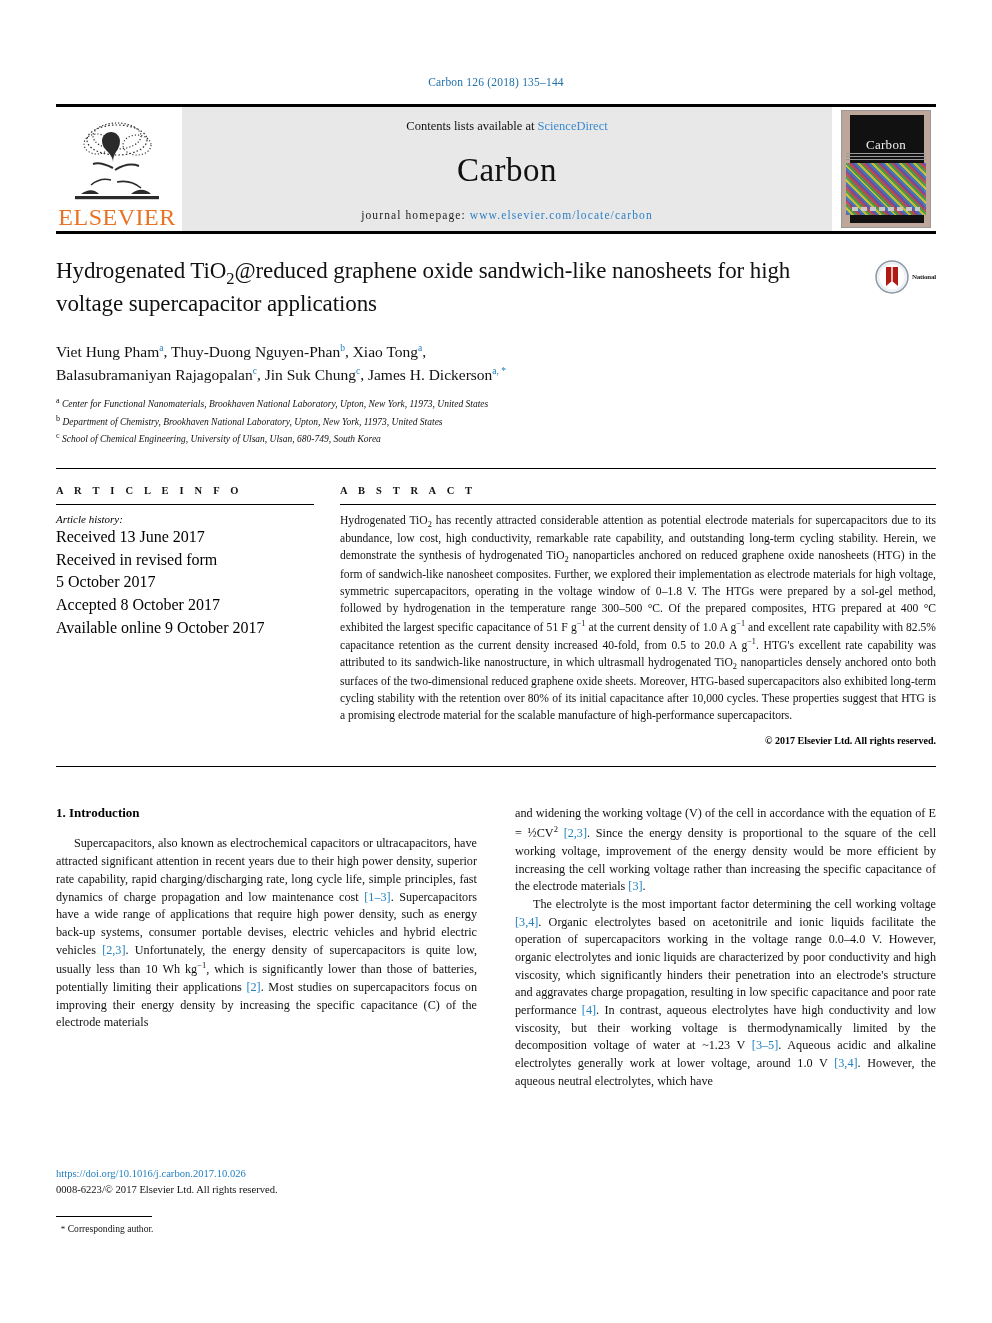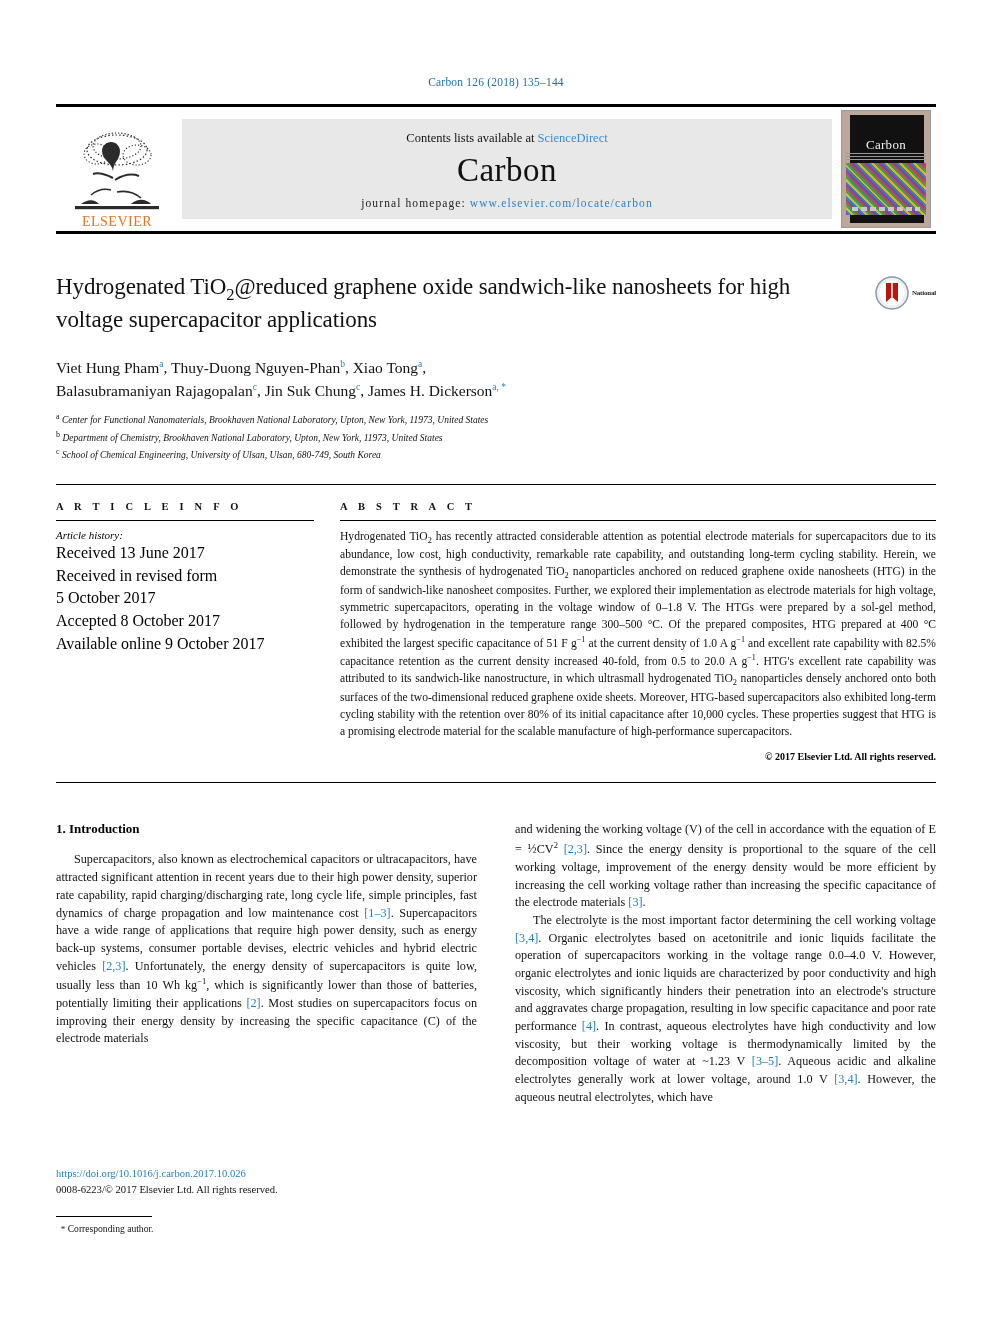--- a/index.html
+++ b/index.html
@@ -45,35 +45,35 @@
     flex: 0 0 122px;
     display: flex;
     flex-direction: column;
     align-items: center;
     justify-content: flex-end;
     padding-bottom: 2px;
   }
   .tree-svg { display:block; }
   .elsevier-word {
     font-family: "Liberation Serif", serif;
-    font-size: 14px;
+    font-size: 24px;
     letter-spacing: 0.5px;
     color: #e87324;
     line-height: 1;
     margin-top: 1px;
   }
   .masthead-center {
     flex: 1 1 auto;
     background: #e8e8e8;
     display: flex;
     flex-direction: column;
     align-items: center;
     justify-content: space-between;
     padding: 12px 0 10px 0;
-    margin: 12px 4px;
+    margin: 0 4px;
   }
   .contents-line {
     font-size: 12.5px;
     color: #111;
   }
   .contents-line .sd {
     color: #3b8bd0;
   }
   .journal-name {
     font-size: 33px;
@@ -135,21 +135,21 @@
     position: absolute;
     bottom: 16px; left: 10px; right: 10px; height: 4px;
     background: repeating-linear-gradient(to right,#c9c9c9 0 6px,transparent 6px 9px);
   }
   .masthead-rule {
     border-top: 3px solid #000;
   }
 
   
   .title-area {
-    margin-top: 38px;
+    margin-top: 22px;
     display: flex;
     align-items: flex-start;
   }
   .title-col { flex: 1 1 auto; }
   .paper-title {
     font-size: 23px;
     line-height: 1.32;
     font-weight: normal;
     color: #111;
     margin: 0;

